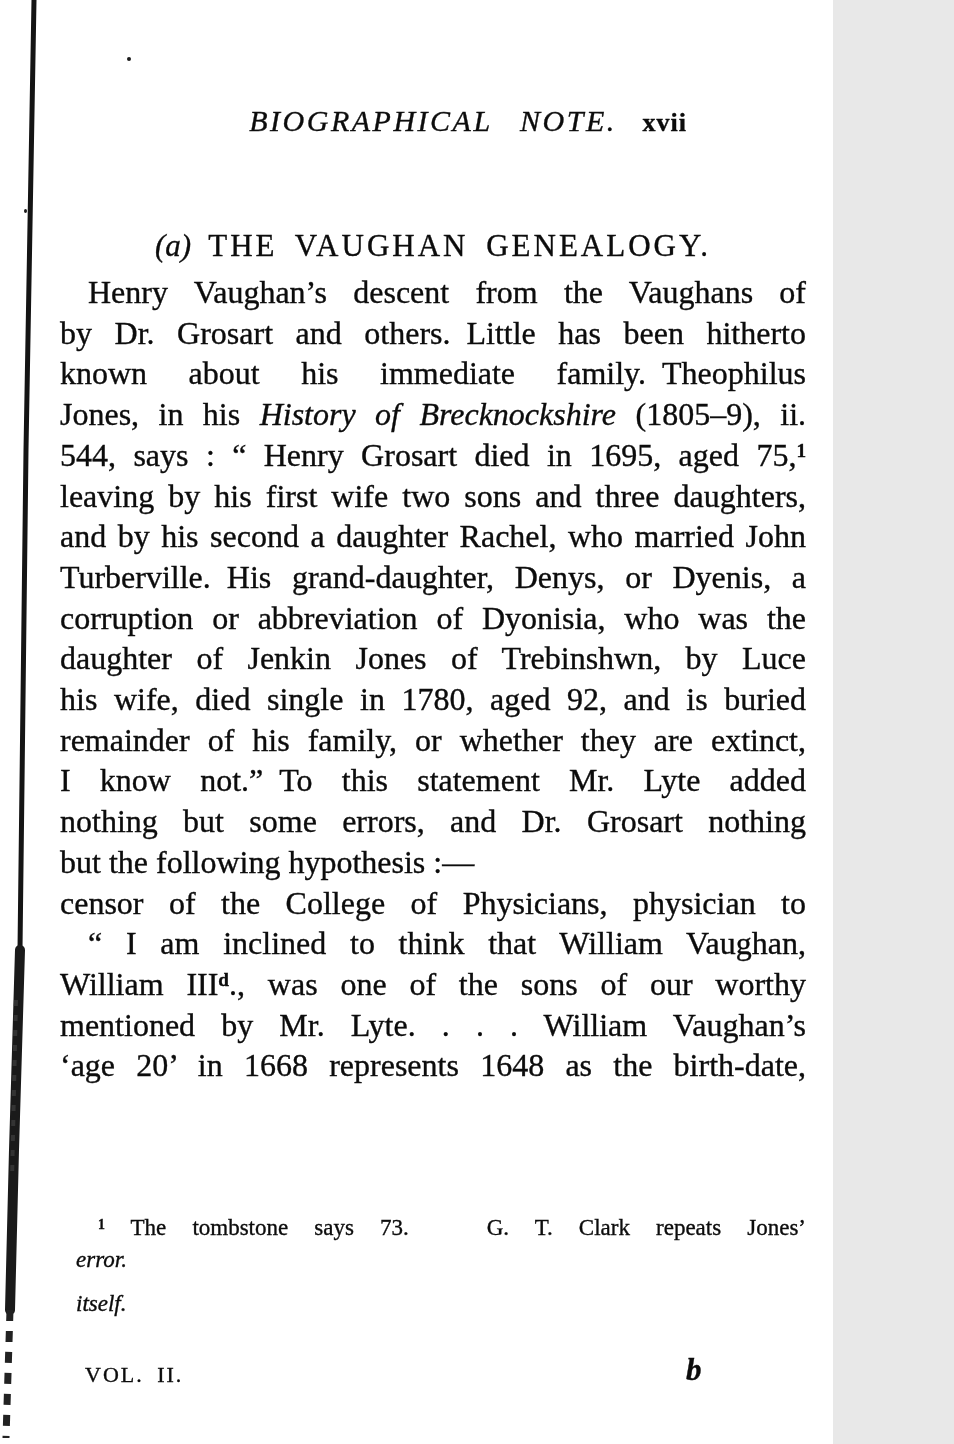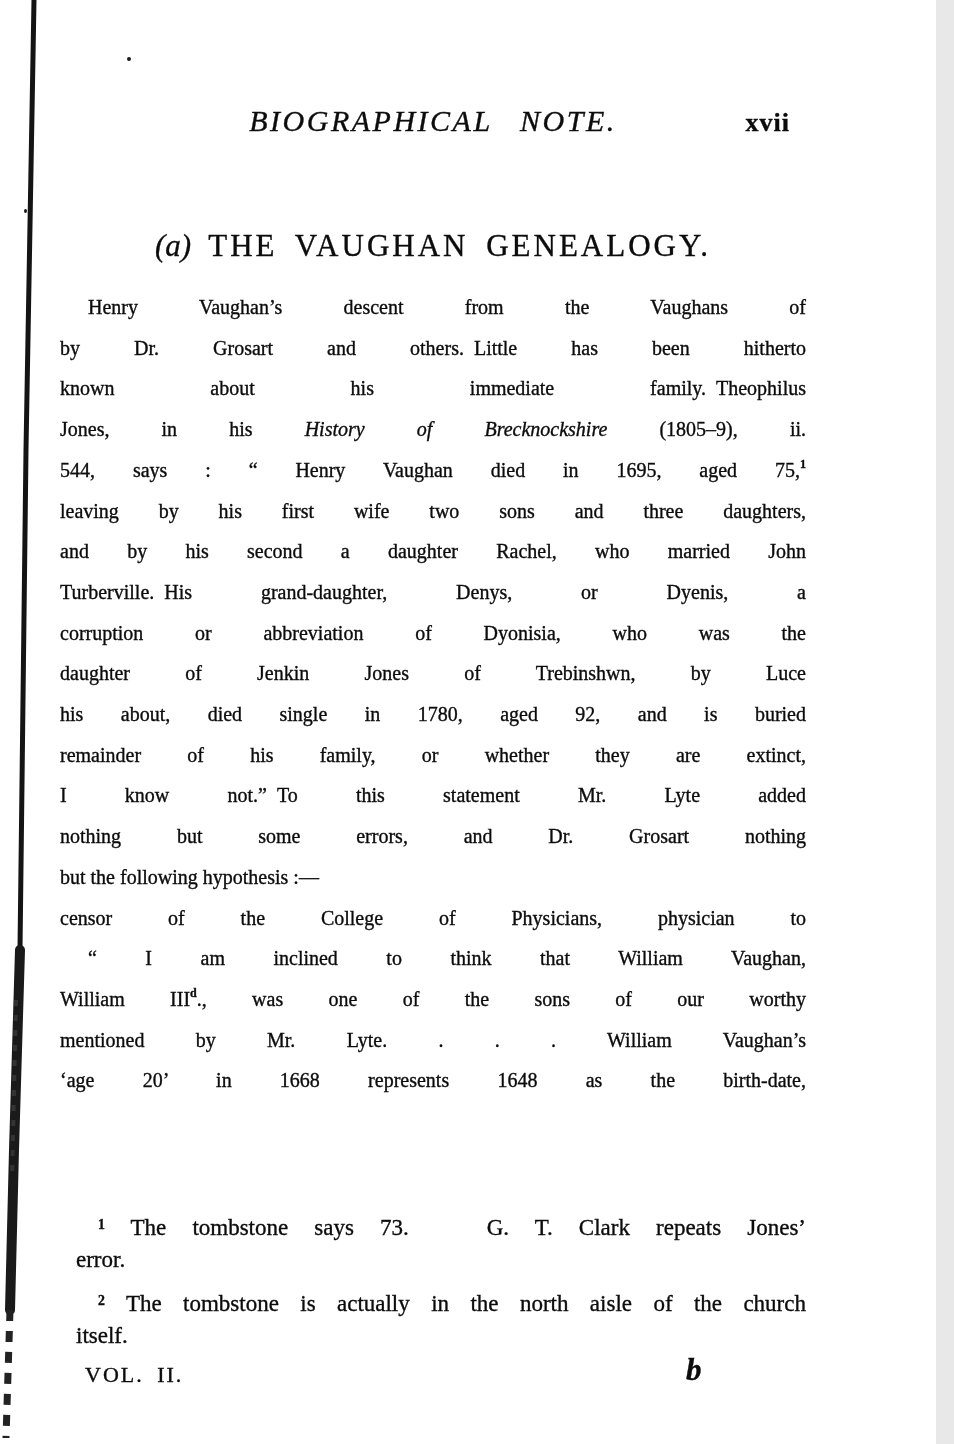--- a/index.html
+++ b/index.html
@@ -1,18 +1,18 @@
 <!DOCTYPE html>
 <html><head>
 <meta charset="utf-8">
 <style>
   html,body{margin:0;padding:0;background:#e8e8e8;}
   .page{
     position:relative;
-    width:936px;height:1444px;
+    width:833px;height:1444px;
     background:#ffffff;
     overflow:hidden;
     font-family:"Liberation Serif", serif;
     color:#0c0c0c;
     -webkit-text-stroke:0.35px #0c0c0c;
   }
   
   .edge-svg{position:absolute;left:0;top:0;}
   .speck{position:absolute;background:#1a1a1a;border-radius:50%;}
 
@@ -31,22 +31,22 @@
   .section-heading{
     position:absolute;left:60px;top:228px;width:746px;
     text-align:center;
     font-size:31px;
     letter-spacing:3px;
     word-spacing:7px;
   }
   .section-heading .prefix{font-style:italic;letter-spacing:0;}
 
   .body-text{
-    position:absolute;left:60px;top:287px;width:746px;
-    font-size:20px;
+    position:absolute;left:60px;top:272px;width:746px;
+    font-size:32px;
   }
   .line{
     line-height:40.7px;
     text-align:justify;
     text-align-last:justify;
   }
   .line.last{text-align-last:left;}
   .line.ind{text-indent:28px;}
   .it{font-style:italic;}
   .sup{font-size:60%;vertical-align:9px;font-weight:bold;line-height:0;}
@@ -55,21 +55,21 @@
   .footnotes{
     position:absolute;left:60px;top:1212px;width:746px;
     font-size:23px;
   }
   .footnote{margin:0 0 12px 16px;}
   .fn-line{
     line-height:32px;
     text-align:justify;
     text-align-last:justify;
   }
-  .fn-line.last{text-align-last:left;}
+  .fn-line.last{text-align-last:left;font-style:italic;}
   .fn-line.ind{text-indent:22px;}
   .fn-line .sup{vertical-align:6px;}
 
   .footer-volume{
     position:absolute;left:85px;top:1362px;
     font-size:22px;letter-spacing:2px;word-spacing:6px;
   }
   .footer-signature{
     position:absolute;left:686px;top:1352px;
     font-style:italic;font-weight:bold;font-size:31px;
@@ -95,48 +95,47 @@
   <div class="section-heading">
     <span class="prefix">(a)</span><span> THE VAUGHAN GENEALOGY.</span>
   </div>
 
   <div class="body-text" id="body-text">
       <div>
         <div class="line ind"><span>Henry Vaughan’s descent from the Vaughans of</span></div>
         <div class="line"><span>by Dr. Grosart and others. Little has been hitherto</span></div>
         <div class="line"><span>known about his immediate family. Theophilus</span></div>
         <div class="line"><span>Jones, in his </span><span class="it">History of Brecknockshire</span><span> (1805–9), ii.</span></div>
-        <div class="line"><span>544, says : “ Henry Vaughan died in 1695, aged 75,</span><span class="sup">1</span></div>
+        <div class="line"><span>544, says : “ Henry Grosart died in 1695, aged 75,</span><span class="sup">1</span></div>
         <div class="line"><span>leaving by his first wife two sons and three daughters,</span></div>
         <div class="line"><span>and by his second a daughter Rachel, who married John</span></div>
         <div class="line"><span>Turberville. His grand-daughter, Denys, or Dyenis, a</span></div>
         <div class="line"><span>corruption or abbreviation of Dyonisia, who was the</span></div>
         <div class="line"><span>daughter of Jenkin Jones of Trebinshwn, by Luce</span></div>
-        <div class="line"><span>his about, died single in 1780, aged 92, and is buried</span></div>
+        <div class="line"><span>his wife, died single in 1780, aged 92, and is buried</span></div>
         <div class="line"><span>remainder of his family, or whether they are extinct,</span></div>
         <div class="line"><span>I know not.” To this statement Mr. Lyte added</span></div>
         <div class="line"><span>nothing but some errors, and Dr. Grosart nothing</span></div>
         <div class="line last"><span>but the following hypothesis :—</span></div>
       </div>
       <div>
         <div class="line"><span>censor of the College of Physicians, physician to</span></div>
         <div class="line ind"><span>“ I am inclined to think that William Vaughan,</span></div>
         <div class="line"><span>William III</span><span class="sup">d</span><span>., was one of the sons of our worthy</span></div>
         <div class="line"><span>mentioned by Mr. Lyte. . . . William Vaughan’s</span></div>
         <div class="line"><span>‘age 20’ in 1668 represents 1648 as the birth-date,</span></div>
       </div>
     </div>
 
   <div class="footnotes" id="footnotes">
       <div class="footnote">
         <div class="fn-line ind"><span class="sup">1</span><span> The tombstone says 73.</span><span class="gap"></span><span>G. T. Clark repeats Jones’</span></div>
         <div class="fn-line last"><span>error.</span></div>
       </div>
       <div class="footnote">
-        <div class="fn-line ind"><span class="sup">2</span><span> The tombstone is actually in the north aisle of the church</span></div>
         <div class="fn-line last"><span>itself.</span></div>
       </div>
     </div>
 
   <div class="footer-volume">VOL. II.</div>
   <div class="footer-signature">b</div>
 
 </div>
 
 </body></html>

